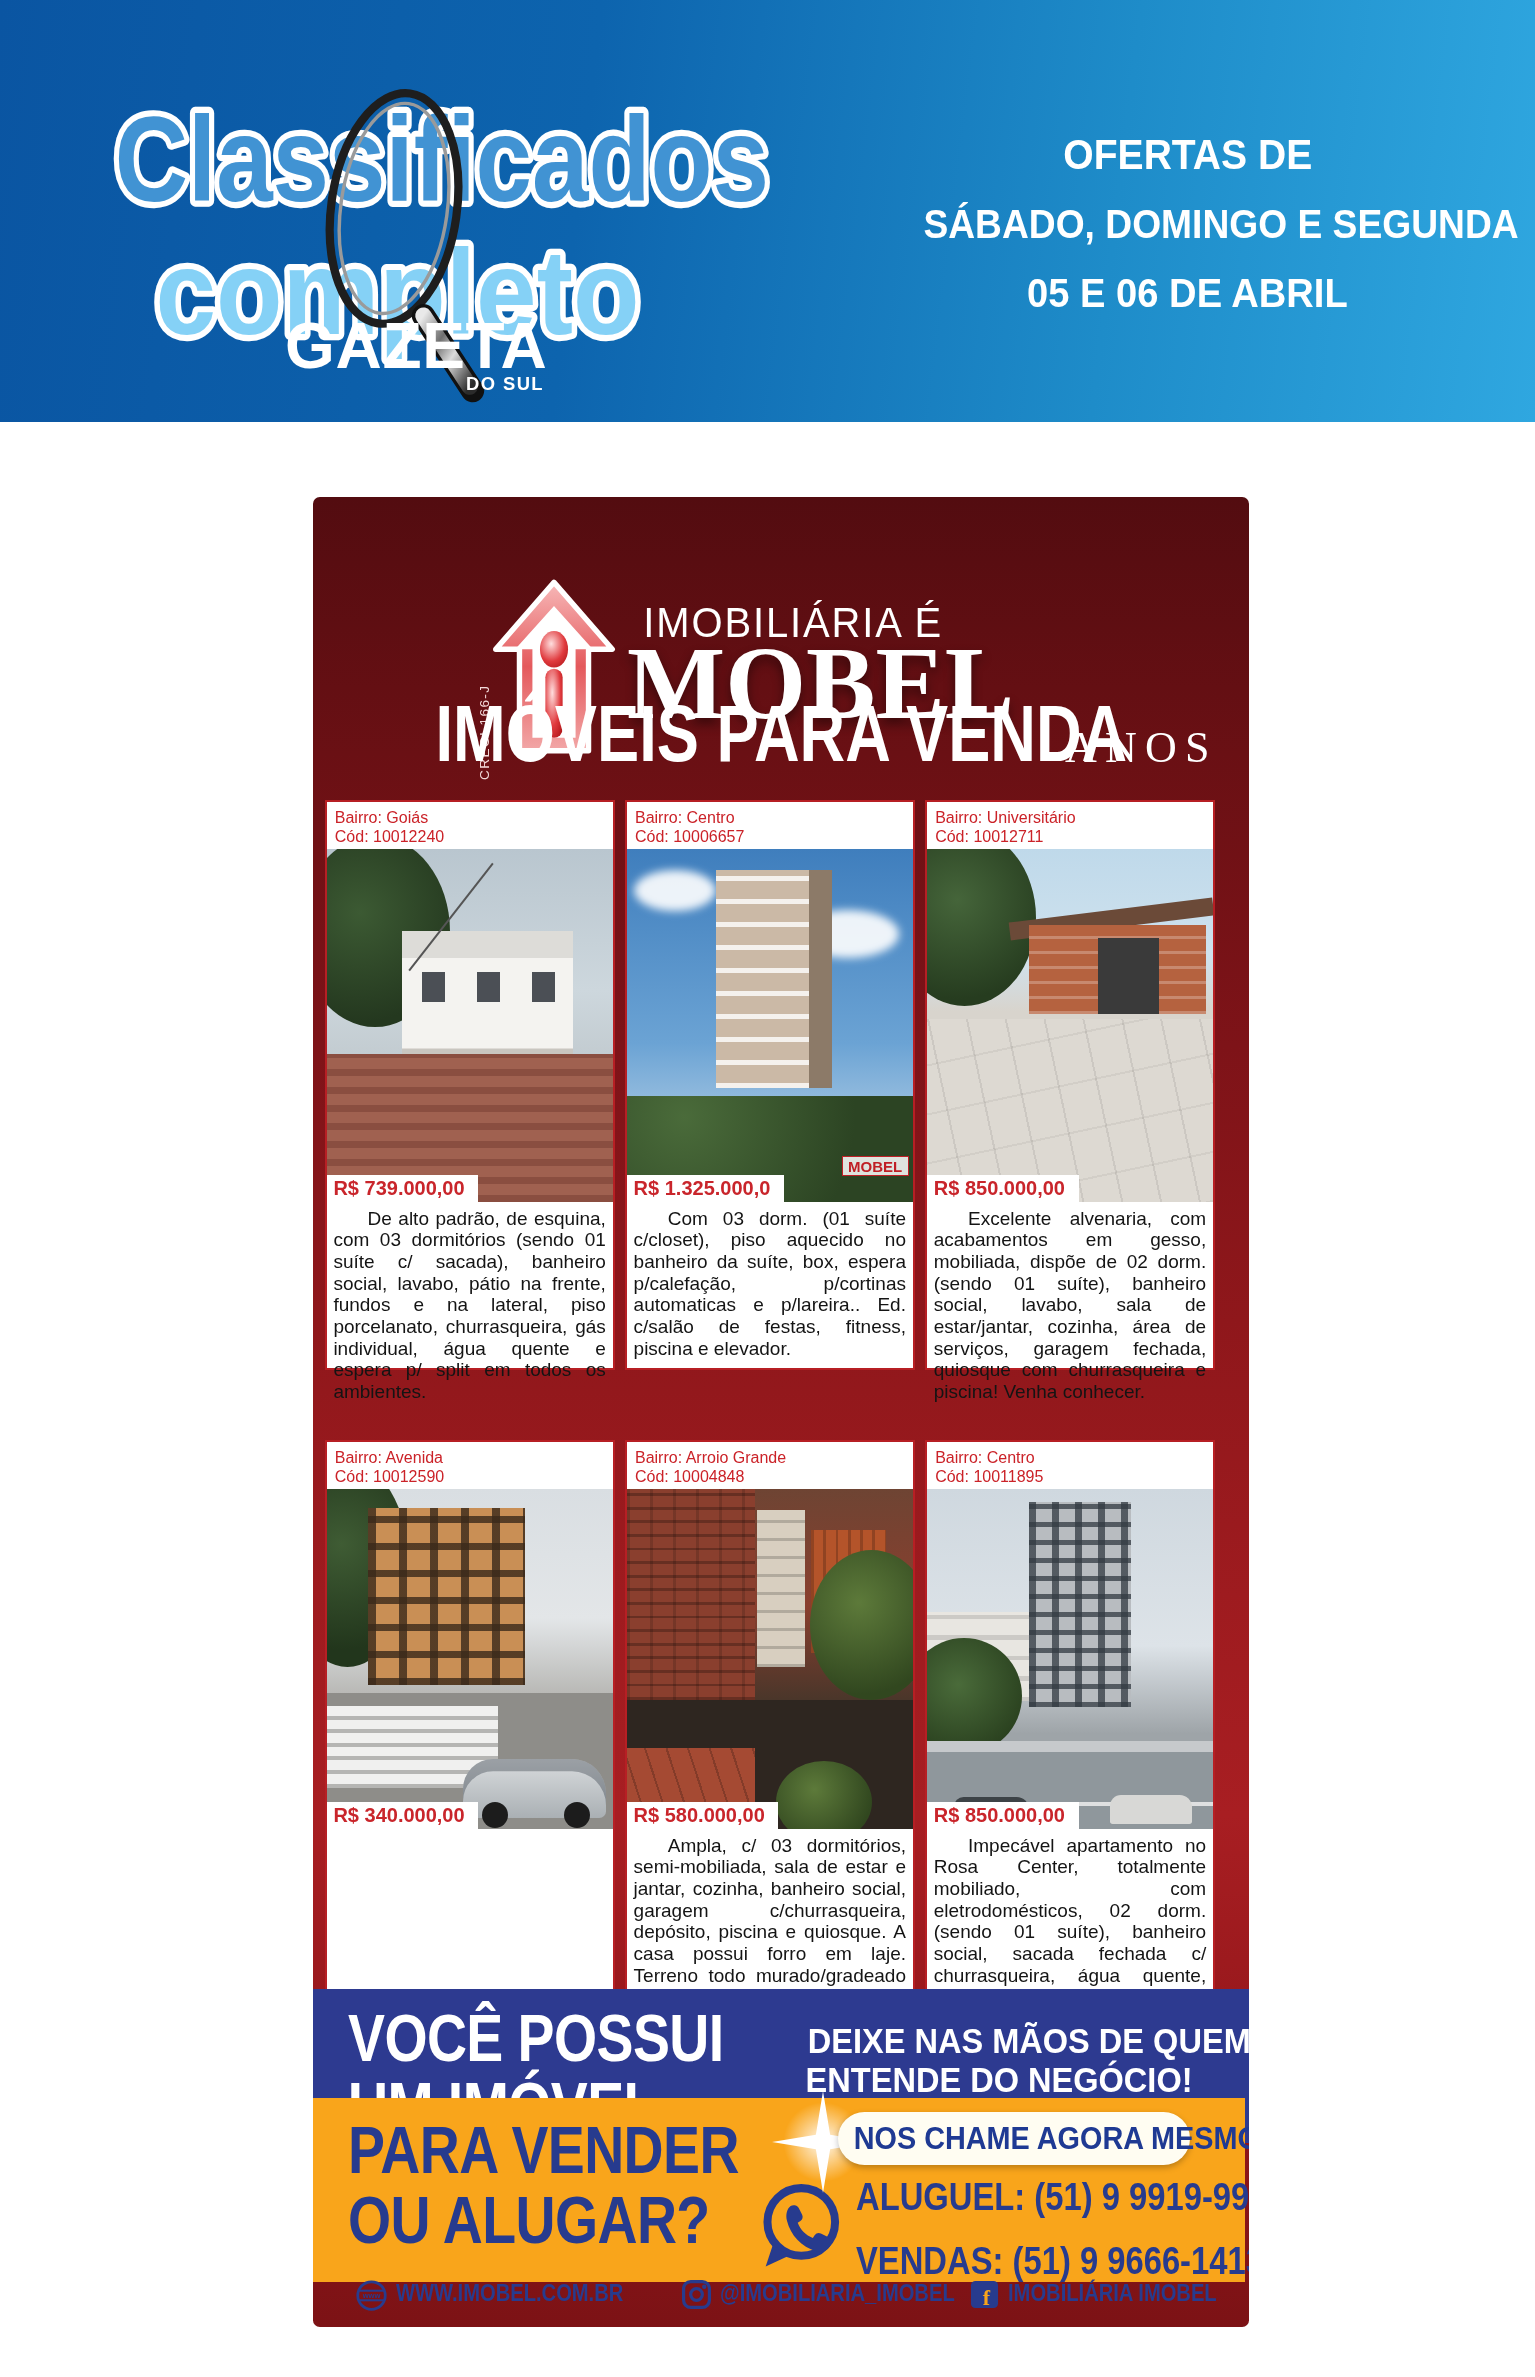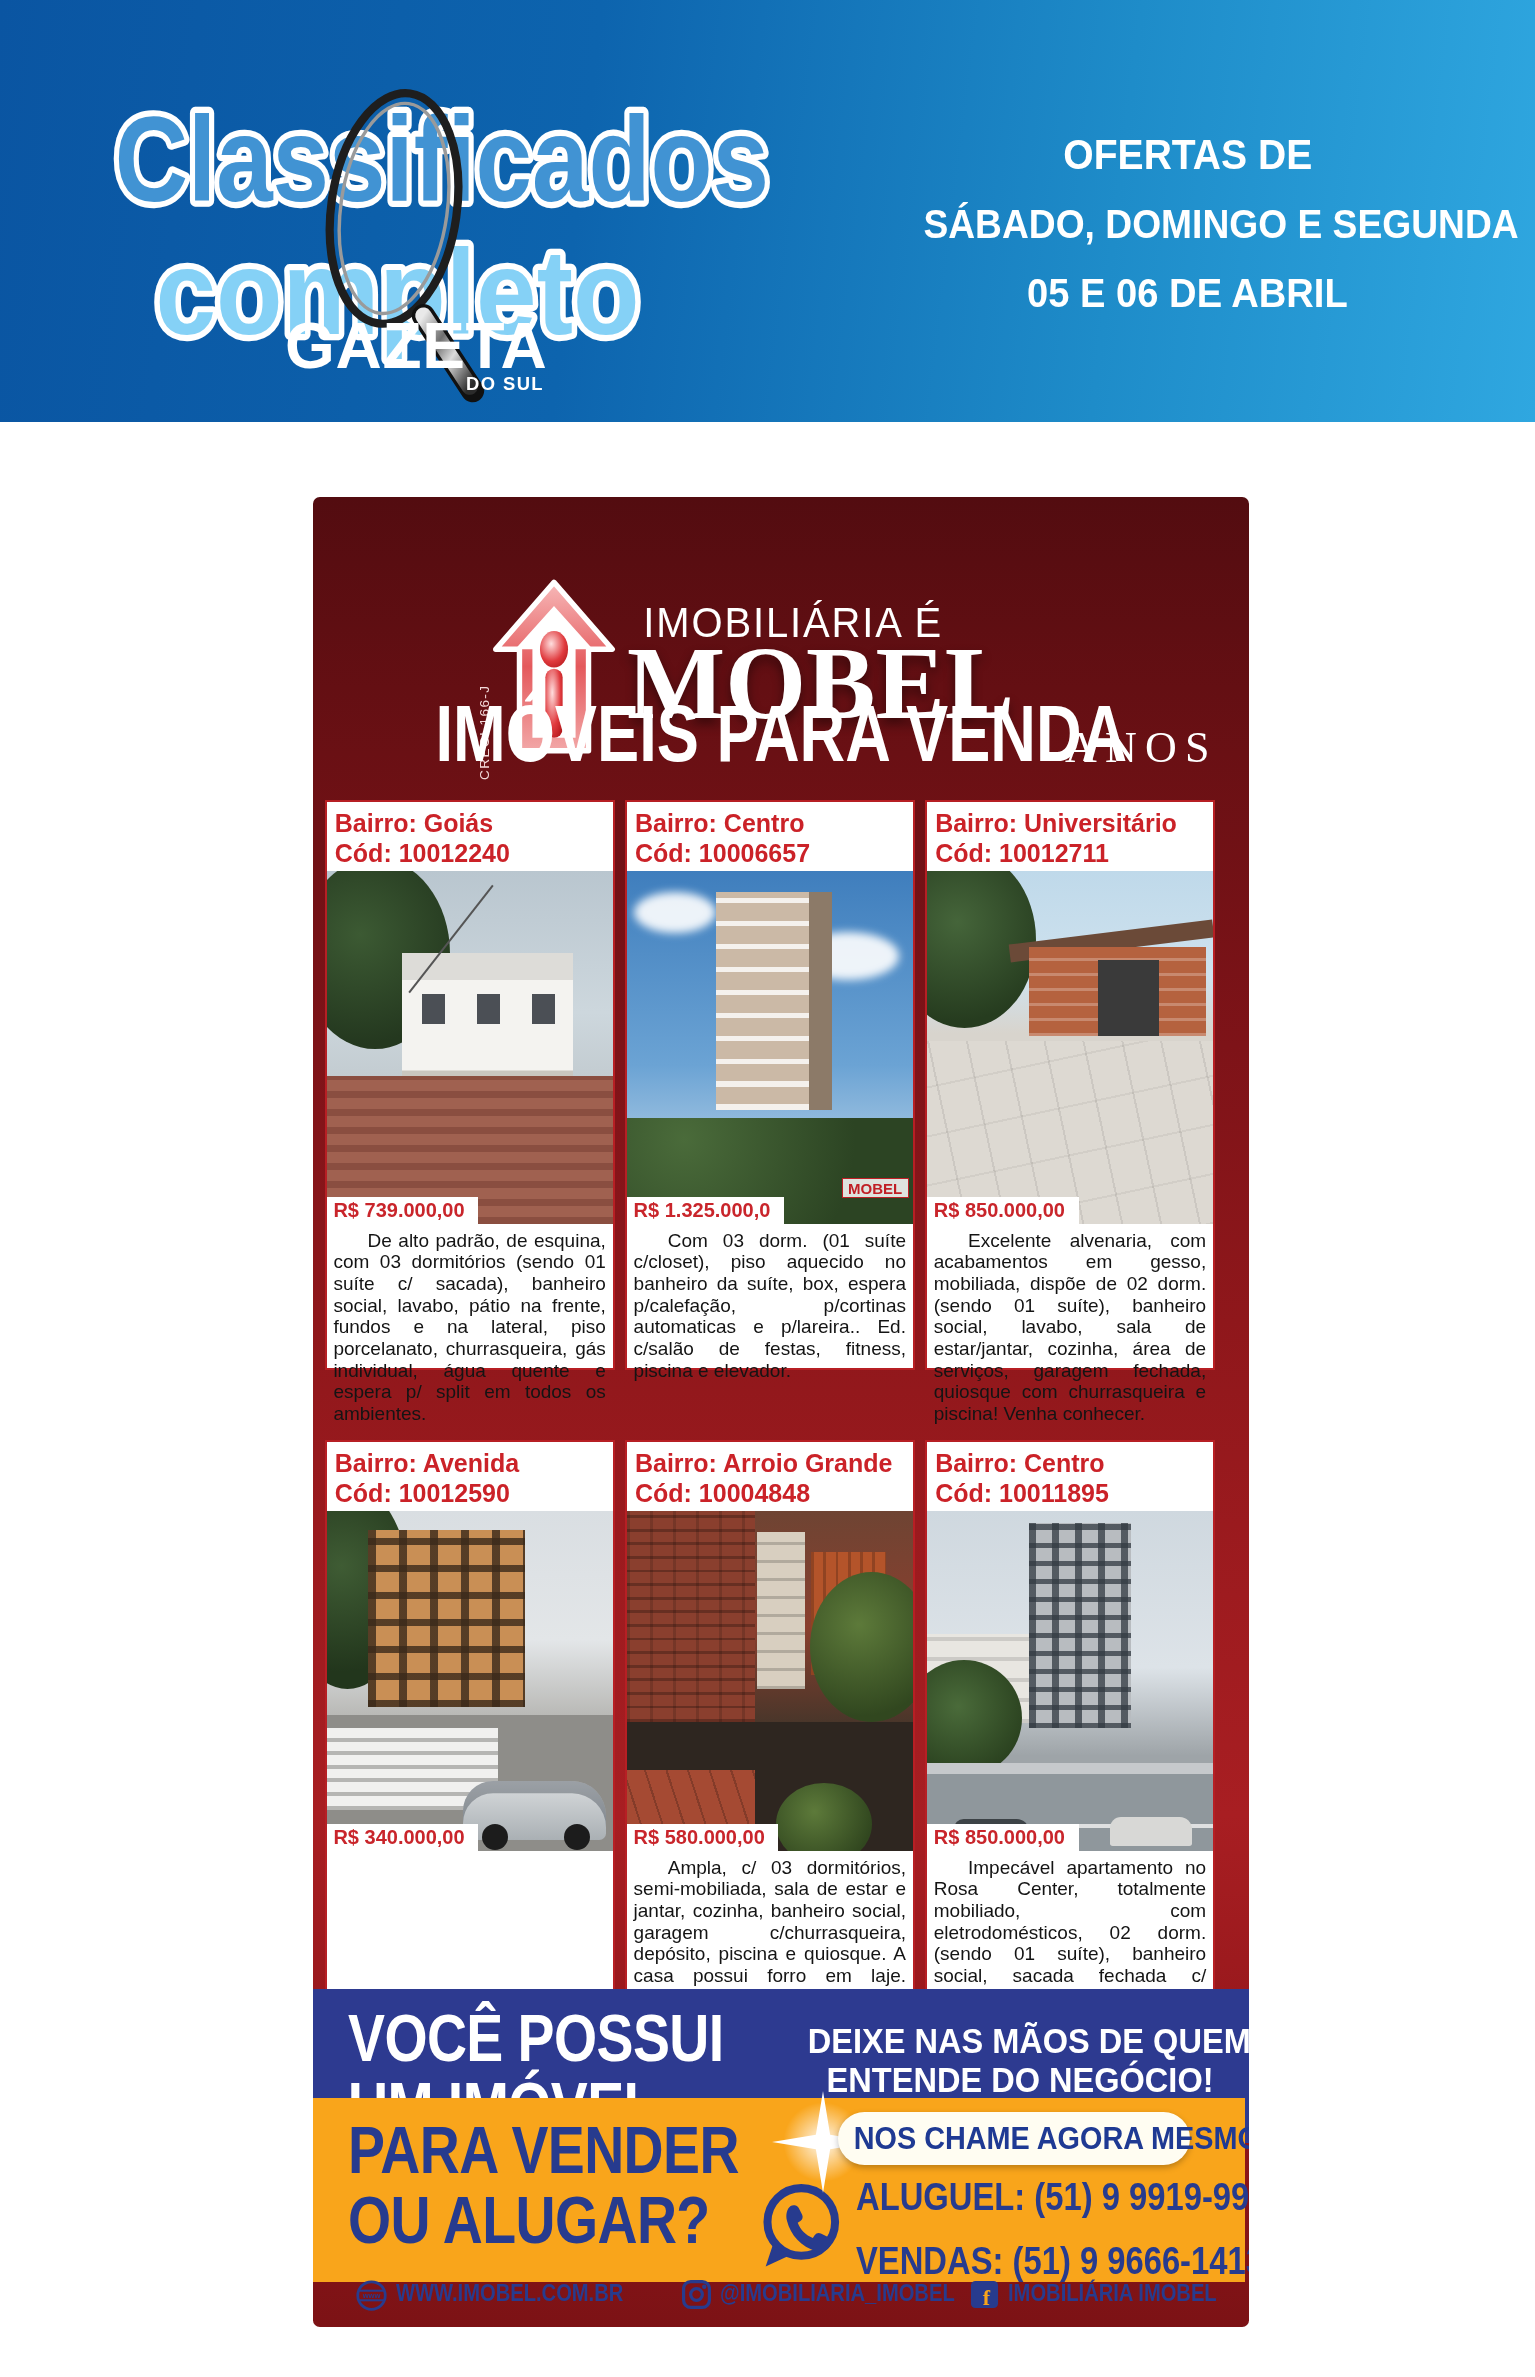--- a/index.html
+++ b/index.html
@@ -42,21 +42,21 @@
   .headline .condc{transform:scaleX(.8);}
 
   
   .row{position:absolute;left:11.6px;display:flex;gap:10.2px;}
   .row1{top:303px;}
   .row2{top:943px;justify-content:center;}
   .card{width:290px;background:#fff;border:2.7px solid #b71f24;box-sizing:border-box;position:relative;}
   .card.r1{height:570px;}
   .card.r2{height:556px;}
   .chead{padding:5.5px 8.2px 2.7px;line-height:1.22;}
-  .chead div{font-size:25px;font-weight:bold;color:#cb2228;}
+  .chead div{font-size:16px;font-weight:normal;color:#cb2228;}
   .photo{position:relative;overflow:hidden;}
   .card.r1 .photo{height:353px;}
   .card.r2 .photo{height:340px;}
   .price{position:absolute;left:0;bottom:0;background:#fff;padding:2px 13.6px 2px 6.8px;
          font-size:20px;font-weight:bold;color:#c9252b;white-space:nowrap;}
   .desc{padding:5.5px 6.8px 6.8px;font-size:19px;line-height:1.14;text-align:justify;text-indent:1.8em;
         color:#141414;overflow:hidden;}
 
   
   .ph{position:absolute;}
@@ -123,21 +123,21 @@
   .p6 .street{left:0;right:0;bottom:0;height:26%;background:#8f979c;
      box-shadow:inset 0 11px 0 #c6c9cc;}
   .p6 .curb{left:0;right:0;bottom:23px;height:4.1px;background:#f2f2f2;opacity:.8;}
   .p6 .c1{position:absolute;left:27px;bottom:5.5px;width:75px;height:27px;background:#3d4347;border-radius:9.6px 12.3px 2.7px 2.7px;}
   .p6 .c2{position:absolute;right:20.5px;bottom:5.5px;width:82px;height:29px;background:#d8d8d6;border-radius:11px 12.3px 2.7px 2.7px;}
 
   
   .band-blue{position:absolute;left:0;top:1492px;width:936px;height:154px;background:#2d3a90;}
   .band-yellow{position:absolute;left:0;top:1601px;width:932px;height:184px;background:#f9a51b;}
   .own{position:absolute;left:35px;top:16.4px;color:#fff;font-weight:bold;font-size:66px;line-height:1.02;letter-spacing:-0.7px;}
-  .hands{position:absolute;left:478px;top:33px;width:437px;text-align:right;color:#fff;font-weight:bold;
+  .hands{position:absolute;left:478px;top:33px;width:437px;text-align:left;color:#fff;font-weight:bold;
          font-size:35px;line-height:1.1;}
   .sell{position:absolute;left:35px;top:18px;color:#273b8e;font-weight:bold;font-size:66px;line-height:1.06;letter-spacing:-0.7px;}
   .phones{position:absolute;left:543px;top:1680px;color:#273b8e;font-weight:bold;font-size:39px;line-height:1;}
   .phones .ln2{margin-top:24.6px;}
   .wa{position:absolute;left:442px;top:1684px;}
   .pill{position:absolute;left:525px;top:1615px;width:352px;height:53px;background:#fffdf2;border-radius:29px;
         text-align:center;line-height:53px;color:#1f3a93;font-weight:bold;font-size:31px;z-index:5;
         box-shadow:0 2.7px 6.8px rgba(0,0,0,.25);}
   .sparkle{position:absolute;left:459px;top:1594px;width:102px;height:102px;z-index:4;
      background:radial-gradient(circle,rgba(255,255,255,.95) 0%,rgba(255,255,255,0) 55%);}

